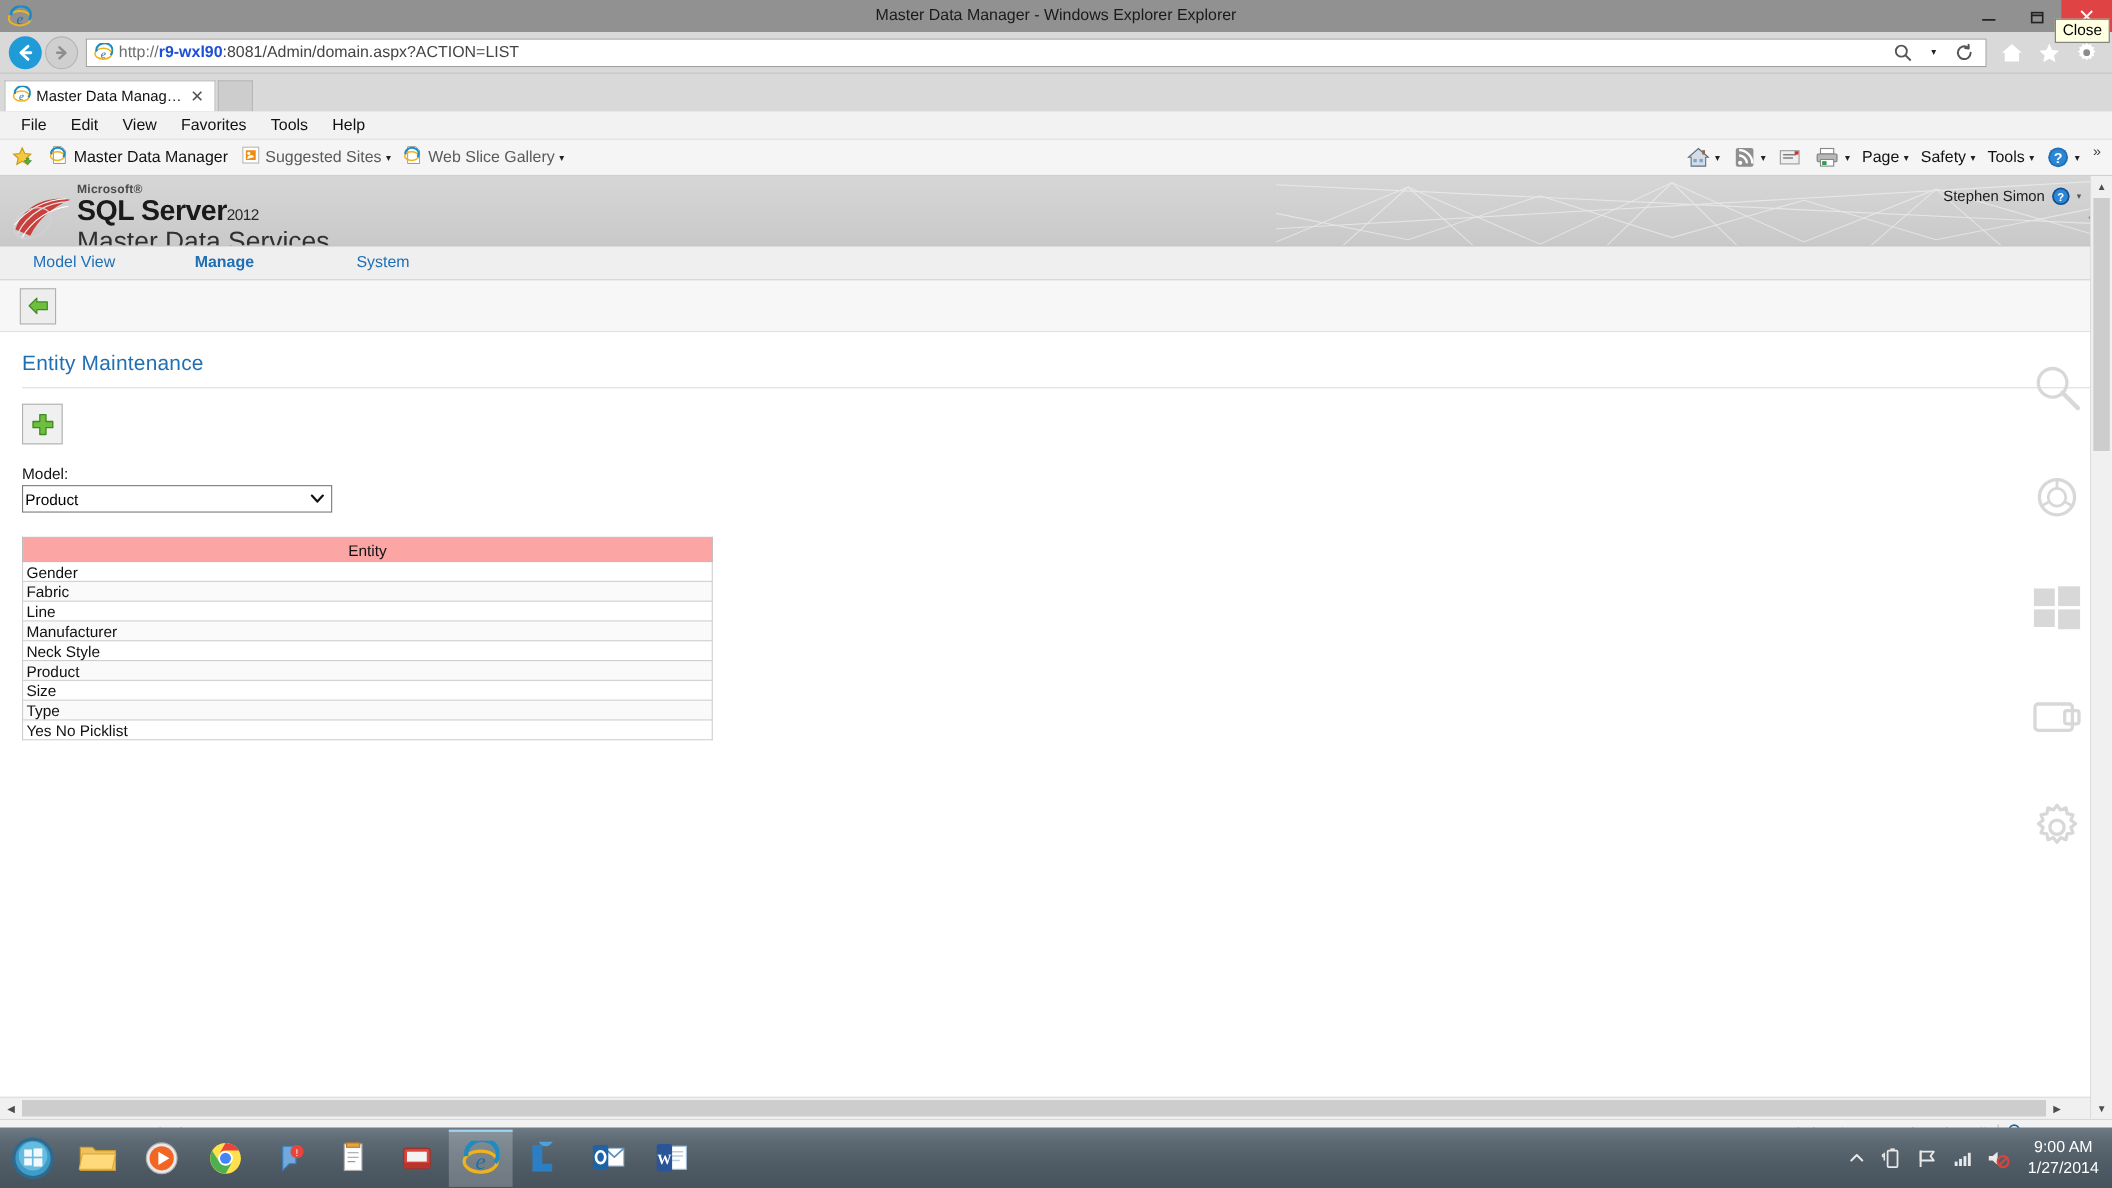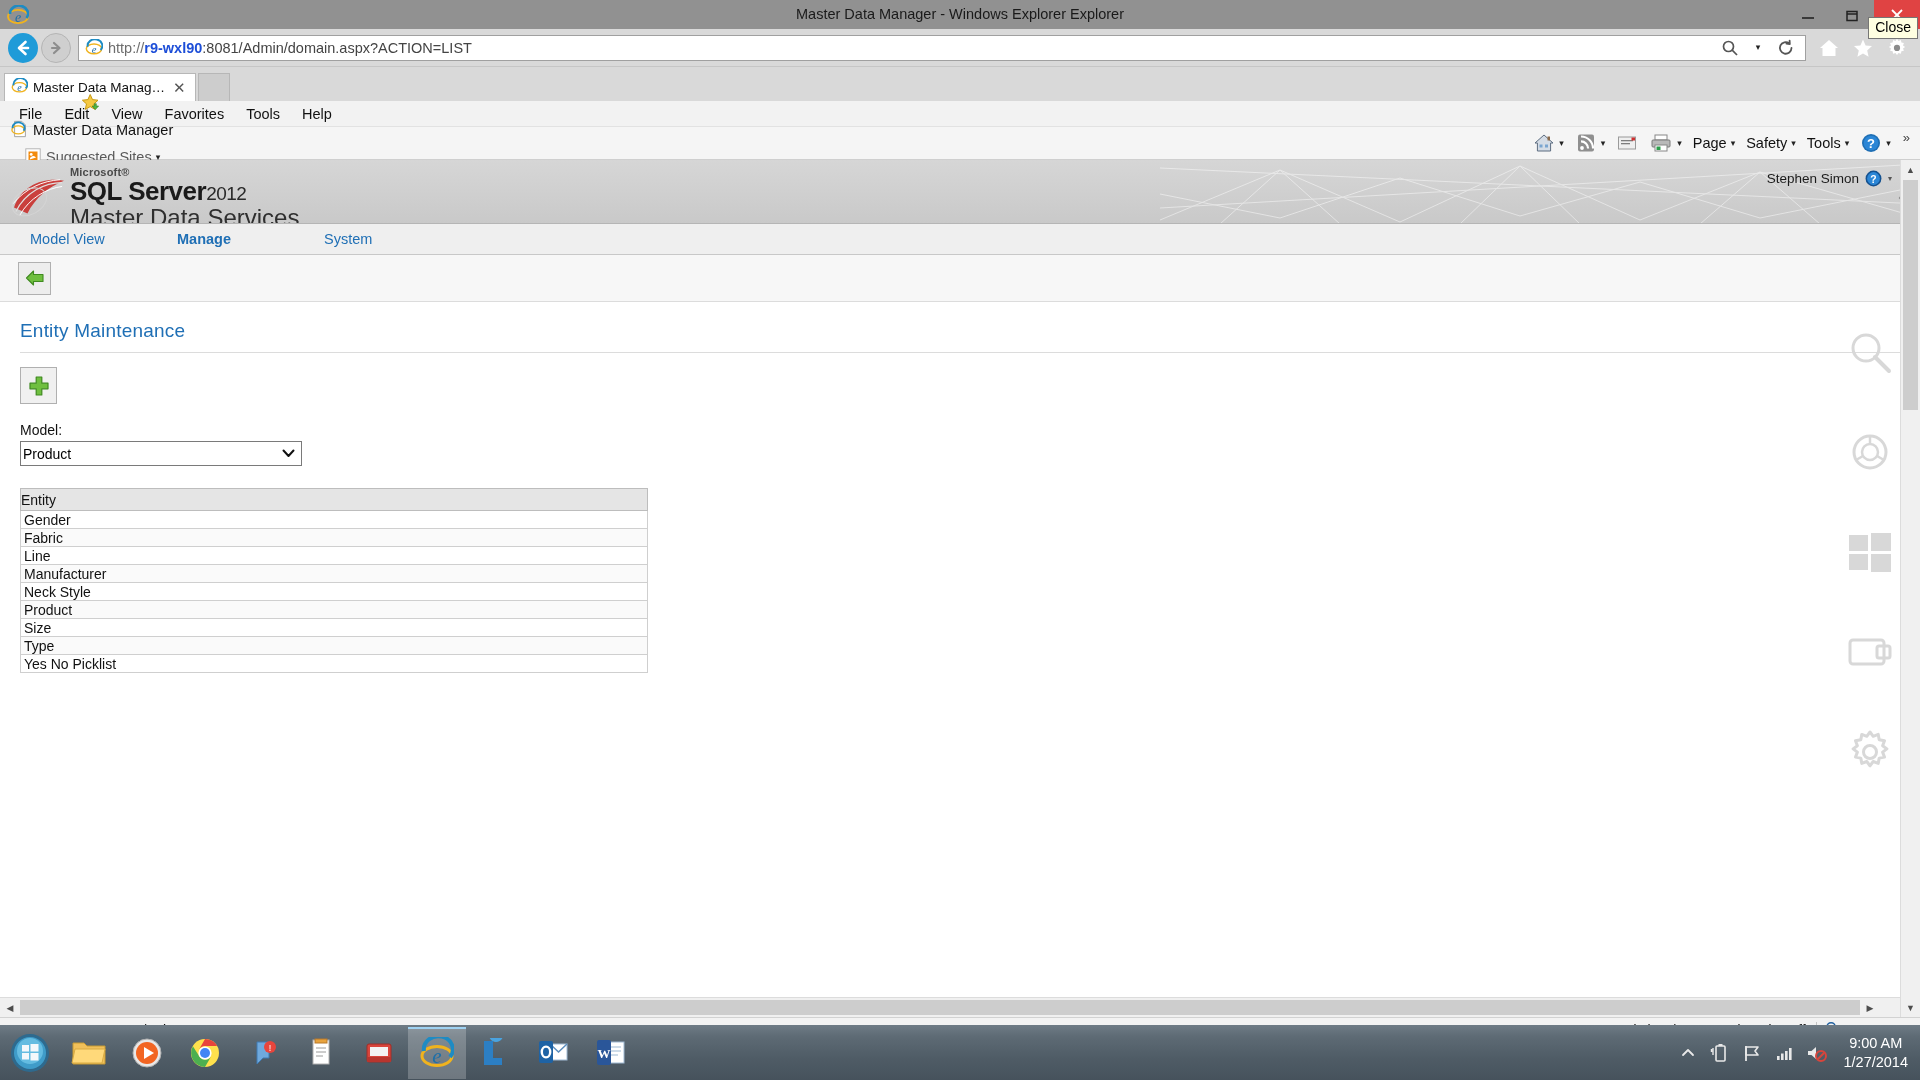--- a/index.html
+++ b/index.html
@@ -83,21 +83,21 @@
     padding-left: 8px; gap: 0; font-size: 14.5px; color: #111;
     border-bottom: 1px solid #e2e2e2;
   }
   .menubar > span { padding: 2px 11px; }
 
   
   .cmdbar {
     height: 33px; background: #f5f5f5; display: flex; align-items: center;
     padding: 0 6px; border-bottom: 1px solid #cfcfcf; font-size: 14.5px;
   }
-  .cmd-left { display: flex; align-items: center; gap: 2px; flex-direction: column; }
+  .cmd-left { display: flex; align-items: center; gap: 2px; }
   .cmd-item { display: flex; align-items: center; gap: 4px; padding: 2px 5px; white-space: nowrap; }
   .cmd-item .lbl { color: #111; }
   .cmd-item .lbl.gray { color: #5a5a5a; }
   .caret { font-size: 9px; color: #222; line-height: 1; }
   .cmd-right { margin-left: auto; display: flex; align-items: center; gap: 1px; }
   .chev2 { color: #444; font-size: 13px; padding: 0 4px 8px 6px; align-self: flex-start; }
 
   
   .page { position: relative; background: #fff; height: 857px; }
   .mds-header {
@@ -105,21 +105,21 @@
     background: linear-gradient(to bottom, #d6d6d6 0%, #d1d1d1 40%, #c9c9c9 100%);
     position: relative; overflow: hidden;
     border-bottom: 1px solid #b5b5b5;
   }
   .mds-header .mesh { position: absolute; right: 0; top: 0; width: 760px; height: 64px; opacity: .55; }
   .mds-logo { position: absolute; left: 10px; top: 2px; display: flex; align-items: center; }
   .logo-mark { width: 58px; height: 50px; margin-top: 4px; }
   .logo-txt { margin-left: 2px; }
   .logo-ms { font-size: 11px; font-weight: bold; color: #4a4a4a; letter-spacing: .2px; line-height: 12px; padding-top: 4px;}
   .logo-sql { font-size: 26px; font-weight: bold; color: #1a1a1a; line-height: 27px; letter-spacing: -.5px; }
-  .logo-sql .yr { font-size: 19px; font-weight: normal; color: #2a2a2a; }
+  .logo-sql .yr { font-size: 14px; font-weight: normal; color: #2a2a2a; }
   .logo-mds { font-size: 24px; color: #2f2f2f; line-height: 22px; }
   .mds-user {
     position: absolute; right: 28px; top: 9px; display: flex; align-items: center; gap: 5px;
     font-size: 13.5px; color: #1b1b1b;
   }
   .help-btn { width: 19px; height: 19px; display:flex; align-items:center; justify-content:center;}
   .help-caret { color: #555; font-size: 8px; }
 
   .mds-nav {
     height: 31px; background: #efefef; border-bottom: 1px solid #c8c8c8;
@@ -154,22 +154,22 @@
     background-image: linear-gradient(#fff,#fff);
   }
   .select-wrap { position: relative; width: 282px; margin-bottom: 22px; }
   .select-arrow {
     position: absolute; right: 4px; top: 0; height: 25px; width: 20px;
     display: flex; align-items: center; justify-content: center; pointer-events: none;
     font-size: 11px; color: #111;
   }
   .ent-table { border-collapse: collapse; width: 628px; table-layout: fixed; }
   .ent-table th {
-    background: #e5e5e5; border: 1px solid #bdbdbd; height: 22px;
-    font-size: 14px; font-weight: normal; color: #111; text-align: left;
+    background: #fca5a5; border: 1px solid #bdbdbd; height: 22px;
+    font-size: 14px; font-weight: normal; color: #111; text-align: center;
   }
   .ent-table td {
     border: 1px solid #cfcfcf; height: 18px; font-size: 14px; color: #111;
     padding-left: 3px; background: #fff;
   }
   .ent-table tr:nth-child(even) td { background: #fafafa; }
 
   
   .side-icons { position: absolute; right: 18px; top: 0; width: 64px; }
   .side-ic { height: 100px; display: flex; align-items: center; justify-content: center; }

